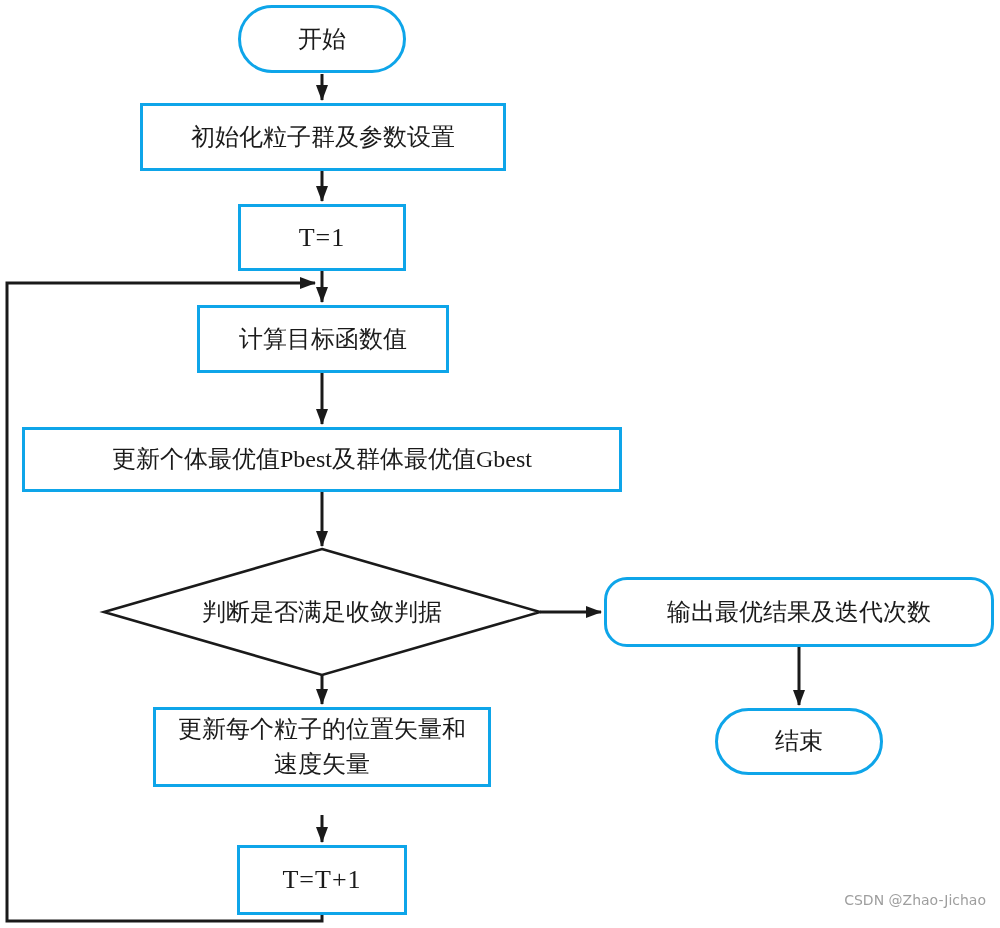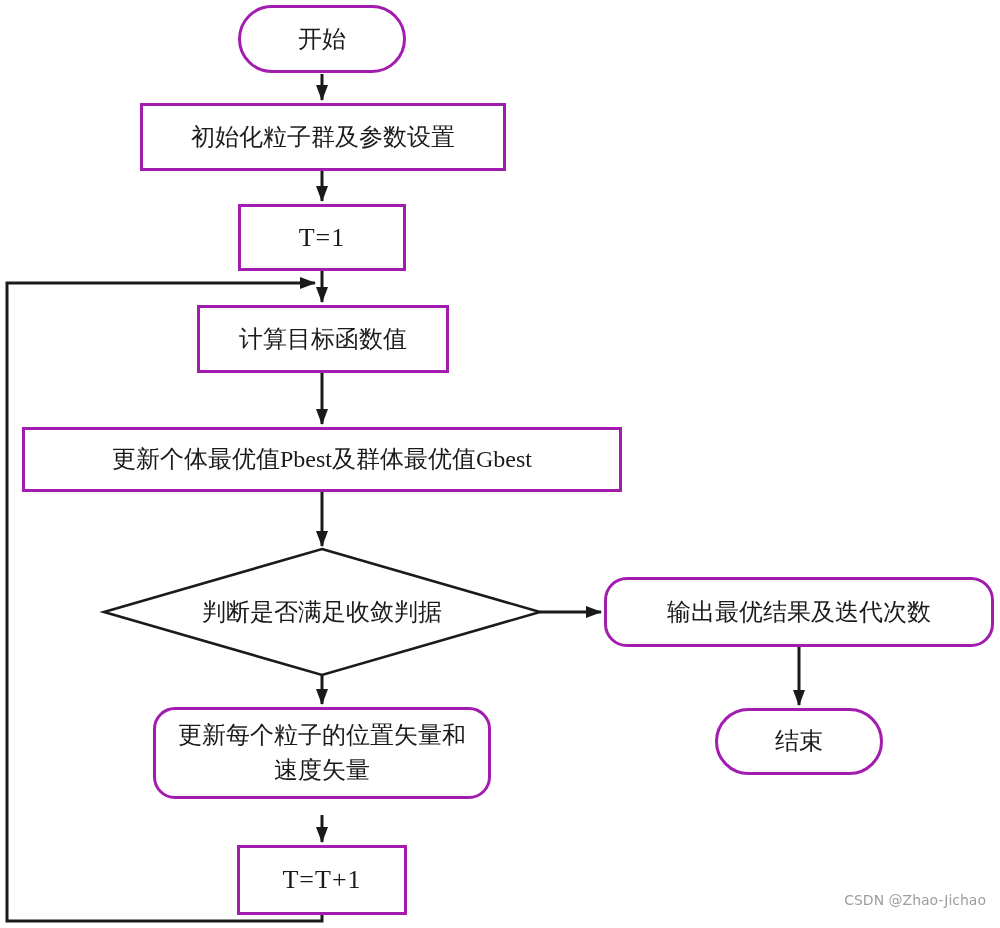--- a/index.html
+++ b/index.html
@@ -12,21 +12,21 @@
     width: 1000px;
     height: 928px;
     background: #ffffff;
     overflow: hidden;
     font-family: "Liberation Serif", "DejaVu Serif", serif;
     color: #1a1a1a;
   }
   .node {
     position: absolute;
     box-sizing: border-box;
-    border: 3px solid #a21caf;
+    border: 3px solid #0ea5e9;
     background: #ffffff;
     display: flex;
     align-items: center;
     justify-content: center;
     text-align: center;
     font-size: 24px;
     line-height: 1.45;
     z-index: 2;
   }
   .terminator {
@@ -126,21 +126,21 @@
   </div>
 
   <div class="node" style="left:604px; top:577px; width:390px; height:70px;border-radius:23px;">
     <span>输出最优结果及迭代次数</span>
   </div>
 
   <div class="node terminator" style="left:715px; top:708px; width:168px; height:67px;">
     <span>结束</span>
   </div>
 
-  <div class="node" style="left:153px; top:707px; width:338px; height:92px; padding:0 14px;border-radius:22px;">
+  <div class="node" style="left:153px; top:707px; width:338px; height:80px; padding:0 14px;">
     <span>更新每个粒子的位置矢量和速度矢量</span>
   </div>
 
   <div class="node" style="left:237px; top:845px; width:170px; height:70px;">
     <span class="mono-label">T=T+1</span>
   </div>
 
   <div class="watermark" style="color: rgb(158, 158, 158);">CSDN @Zhao-Jichao</div>
 
 </div>

